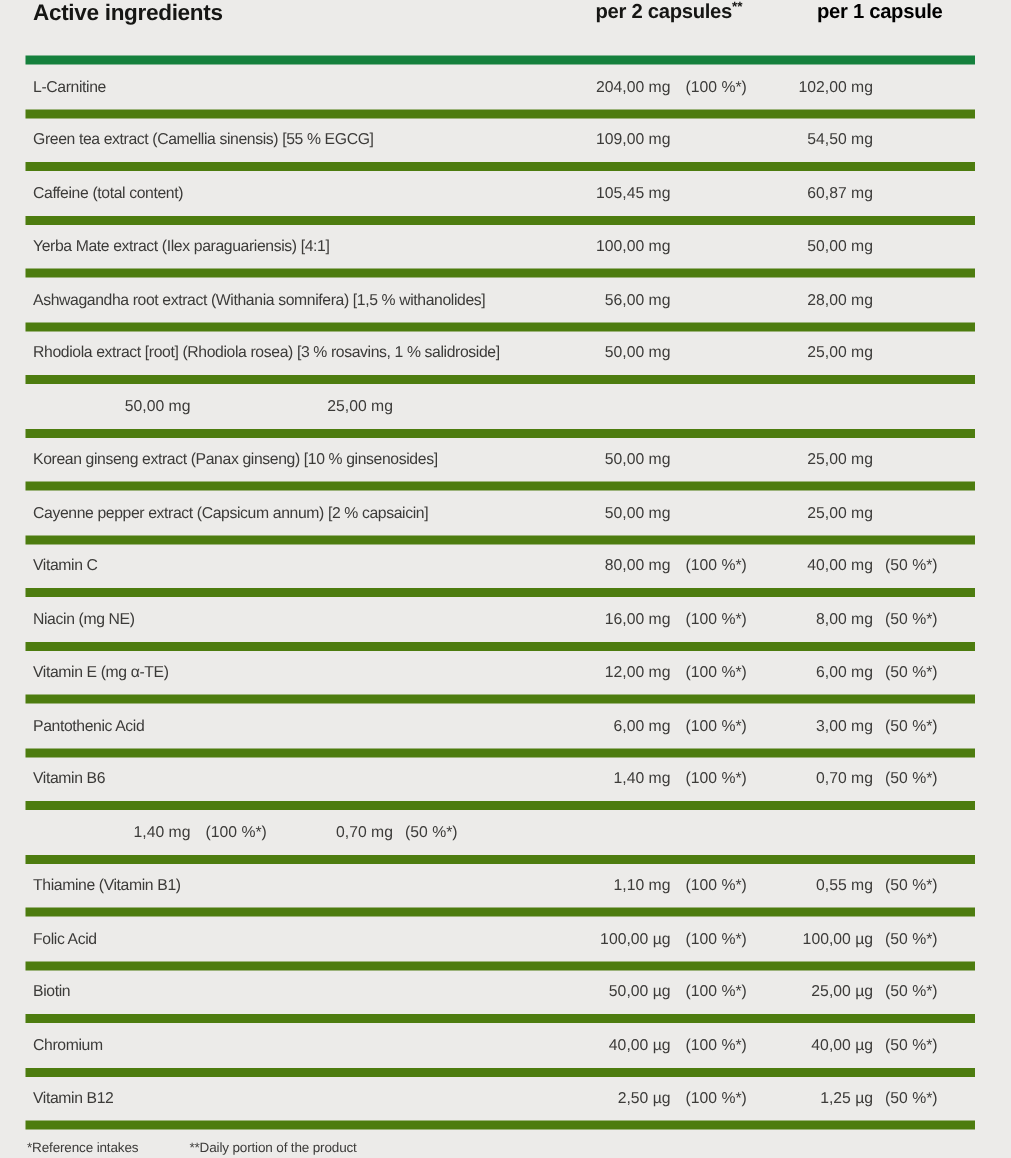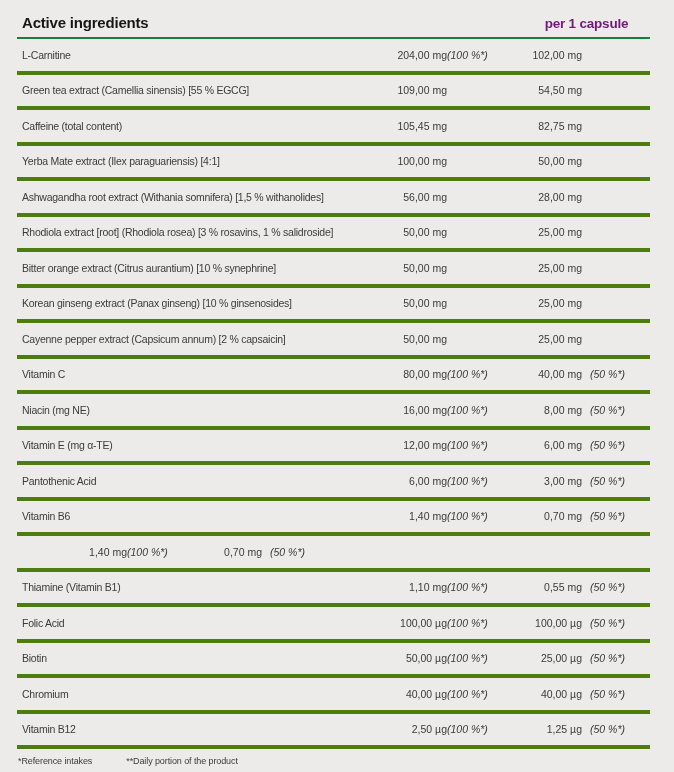--- a/index.html
+++ b/index.html
@@ -9,69 +9,70 @@
     font-family: "Liberation Sans", sans-serif;
     color: #3c3b39;
     overflow: hidden;
   }
   .sheet { position: relative; width: 674px; height: 772px; }
   .table {
     position: absolute; left: 17px; top: 0;
     width: 633px;
   }
   .thead {
-    display: flex; align-items: flex-end;
+    display: flex; align-items: flex-start;
     height: 31px; padding-bottom: 6px;
-    border-bottom: 2px solid #15803d;
+    border-bottom: 6px solid #15803d;
   }
   .h-name {
     flex: 1; padding-left: 5px;
     font-size: 15px; font-weight: bold; color: #161614;
     letter-spacing: -0.2px; white-space: nowrap;
   }
   .h-per2 {
     width: 170px; box-sizing: border-box; padding-left: 48px;
     text-align: center; font-size: 13.5px; font-weight: bold; color: #161614;
     letter-spacing: -0.2px; white-space: nowrap;
   }
   .h-per1 {
     width: 143px; box-sizing: border-box; padding-left: 16px;
-    text-align: center; font-size: 13.5px; font-weight: bold; color: #701a75;
+    text-align: center; font-size: 13.5px; font-weight: bold; color: #000000;
     letter-spacing: -0.2px; white-space: nowrap;
   }
   .sup { font-size: 9px; position: relative; top: -5px; letter-spacing: 0; }
   .tbody { width: 633px; }
   .row {
     display: flex; align-items: center;
     height: 35.5px; box-sizing: border-box;
-    border-bottom: 4px solid #4d7c0f;
+    border-bottom: 6px solid #4d7c0f;
     font-size: 10.5px;
   }
   .c-name {
     flex: 1; padding-left: 5px;
     letter-spacing: -0.25px; white-space: nowrap; overflow: visible;
   }
   .c-amt2 { width: 110px; text-align: right; white-space: nowrap; }
-  .c-pct2 { width: 60px;  box-sizing: border-box; padding-left: 0; white-space: nowrap; font-style: italic; }
+  .c-pct2 { width: 60px;  box-sizing: border-box; padding-left: 10px; white-space: nowrap; }
   .c-amt1 { width: 75px;  text-align: right; white-space: nowrap; }
-  .c-pct1 { width: 68px;  box-sizing: border-box; padding-left: 8px; white-space: nowrap; font-style: italic; }
+  .c-pct1 { width: 68px;  box-sizing: border-box; padding-left: 8px; white-space: nowrap; }
   .footnotes {
     display: flex; margin-top: 7px; padding-left: 1px;
     font-size: 9px; color: #3c3b39; letter-spacing: -0.1px;
   }
   .fn-daily { margin-left: 34px; }
 </style>
 </head>
 <body>
 
 <div class="sheet">
   <div class="table">
 
     <div class="thead">
       <div class="h-name">Active ingredients</div>
+      <div class="h-per2"><span>per 2 capsules</span><span class="sup">**</span></div>
       <div class="h-per1">per 1 capsule</div>
     </div>
 
     <div class="tbody">
       <div class="row">
         <div class="c-name">L-Carnitine</div>
         <div class="c-amt2">204,00 mg</div>
         <div class="c-pct2">(100 %*)</div>
         <div class="c-amt1">102,00 mg</div>
         <div class="c-pct1"></div>
@@ -82,21 +83,21 @@
         <div class="c-amt2">109,00 mg</div>
         <div class="c-pct2"></div>
         <div class="c-amt1">54,50 mg</div>
         <div class="c-pct1"></div>
       </div>
 
       <div class="row">
         <div class="c-name">Caffeine (total content)</div>
         <div class="c-amt2">105,45 mg</div>
         <div class="c-pct2"></div>
-        <div class="c-amt1">82,75 mg</div>
+        <div class="c-amt1">60,87 mg</div>
         <div class="c-pct1"></div>
       </div>
 
       <div class="row">
         <div class="c-name">Yerba Mate extract (Ilex paraguariensis) [4:1]</div>
         <div class="c-amt2">100,00 mg</div>
         <div class="c-pct2"></div>
         <div class="c-amt1">50,00 mg</div>
         <div class="c-pct1"></div>
       </div>
@@ -111,21 +112,20 @@
 
       <div class="row">
         <div class="c-name">Rhodiola extract [root] (Rhodiola rosea) [3 % rosavins, 1 % salidroside]</div>
         <div class="c-amt2">50,00 mg</div>
         <div class="c-pct2"></div>
         <div class="c-amt1">25,00 mg</div>
         <div class="c-pct1"></div>
       </div>
 
       <div class="row">
-        <div class="c-name">Bitter orange extract (Citrus aurantium) [10 % synephrine]</div>
         <div class="c-amt2">50,00 mg</div>
         <div class="c-pct2"></div>
         <div class="c-amt1">25,00 mg</div>
         <div class="c-pct1"></div>
       </div>
 
       <div class="row">
         <div class="c-name">Korean ginseng extract (Panax ginseng) [10 % ginsenosides]</div>
         <div class="c-amt2">50,00 mg</div>
         <div class="c-pct2"></div>

